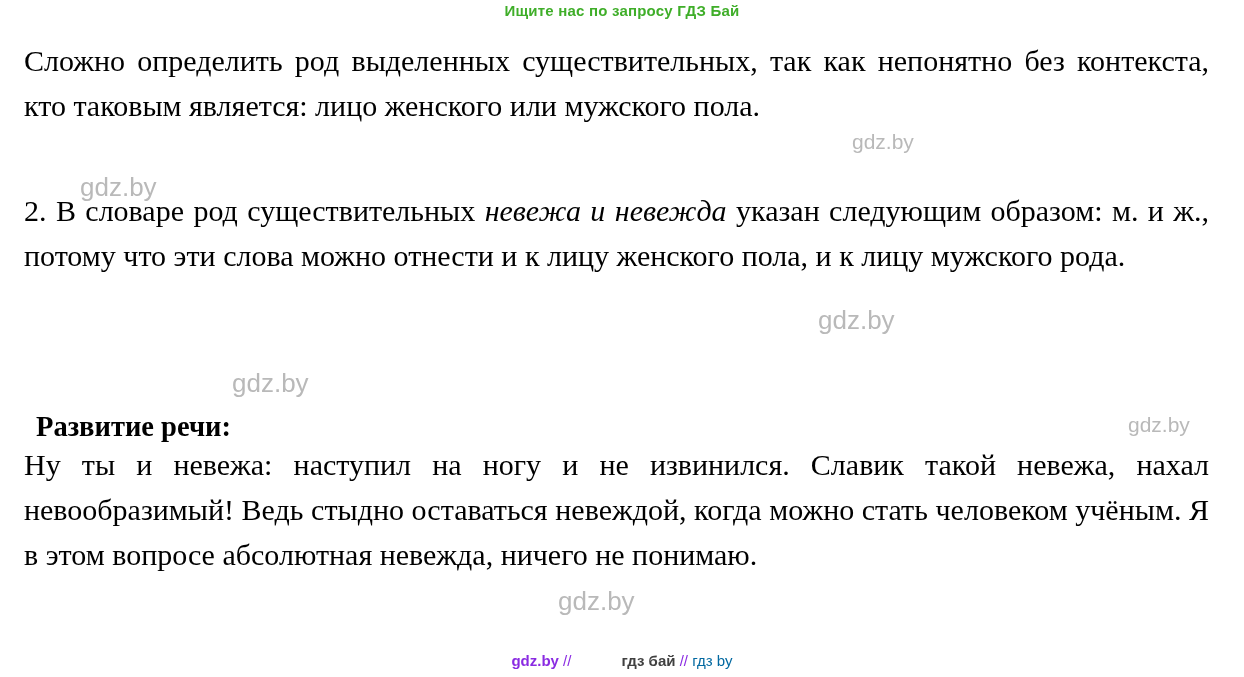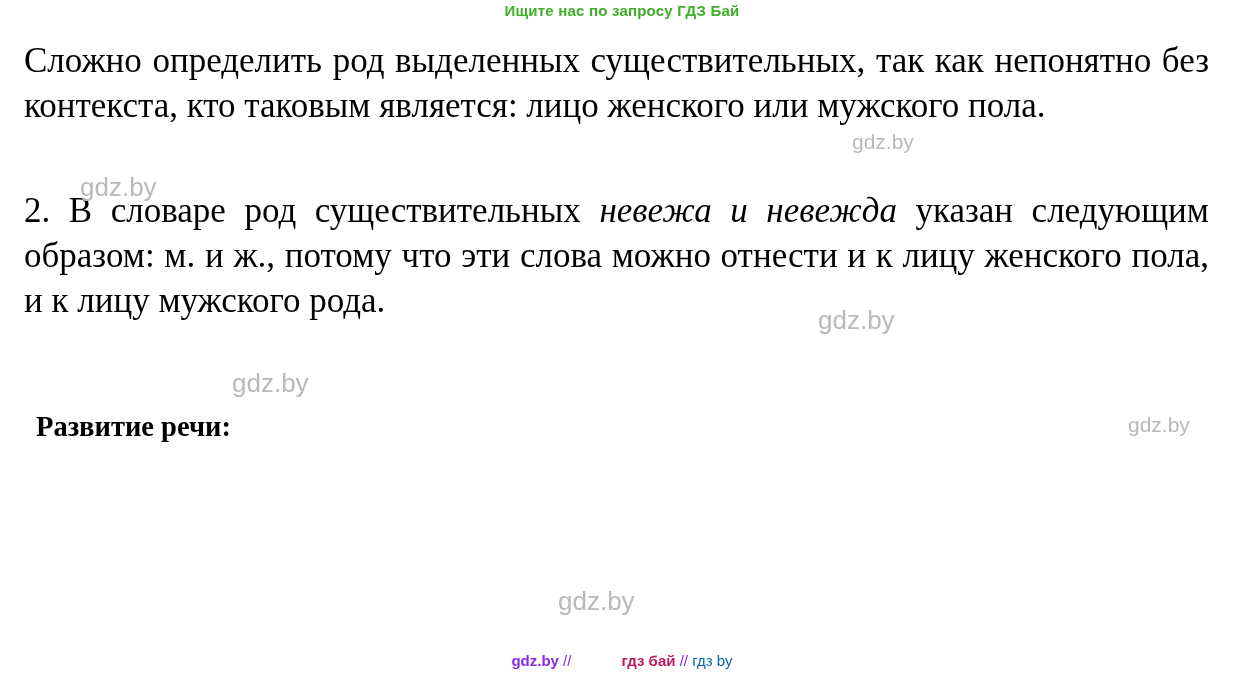--- a/index.html
+++ b/index.html
@@ -33,21 +33,21 @@
     letter-spacing: 0.2px;
   }
   .content {
     position: absolute;
     top: 38px;
     left: 24px;
     width: 1185px;
   }
   p.para {
     margin: 0;
-    font-size: 35px;
+    font-size: 30px;
     line-height: 45px;
     text-align: justify;
     text-justify: inter-word;
   }
   p.para.spaced {
     margin-top: 60px;
   }
   .italic {
     font-style: italic;
   }
@@ -87,21 +87,21 @@
     position: absolute;
     bottom: 8px;
     left: 0;
     width: 1244px;
     text-align: center;
     font-family: "Liberation Sans", sans-serif;
     font-size: 15px;
   }
   .footer .f-a { color: #8a2be2; font-weight: bold; }
   .footer .f-sep { color: #8a2be2; }
-  .footer .f-b { color: #be185d; font-weight: bold; margin-left: 46px; }
+  .footer .f-b { color: #404040; font-weight: bold; margin-left: 46px; }
   .footer .f-c { color: #0369a1; font-weight: normal; }
 </style>
 </head>
 <body>
 
 <div class="page">
 
   <div class="top-banner">Ищите нас по запросу ГДЗ Бай</div>
 
   <div class="content">
@@ -109,20 +109,23 @@
 
     <p class="para spaced">
       <span>2. В словаре род существительных </span><span class="italic">невежа и невежда</span><span> указан следующим образом: м. и ж., потому что эти слова можно отнести и к лицу женского пола, и к лицу мужского рода.</span>
     </p>
   </div>
 
   <div class="block-dev">
     <p class="section-title">Развитие речи:</p>
   </div>
 
+  <div class="block-speech">
+    <p class="para"> Ну ты и невежа: наступил на ногу и не извинился. Славик такой невежа, нахал невообразимый! Ведь стыдно оставаться невеждой, когда можно стать человеком учёным. Я в этом вопросе абсолютная невежда, ничего не понимаю.</p>
+  </div>
 
   <div class="wm wm1">gdz.by</div>
   <div class="wm wm2">gdz.by</div>
   <div class="wm wm3">gdz.by</div>
   <div class="wm wm4">gdz.by</div>
   <div class="wm wm5">gdz.by</div>
   <div class="wm wm6">gdz.by</div>
 
   <div class="footer">
     <span class="f-a">gdz.by</span>

